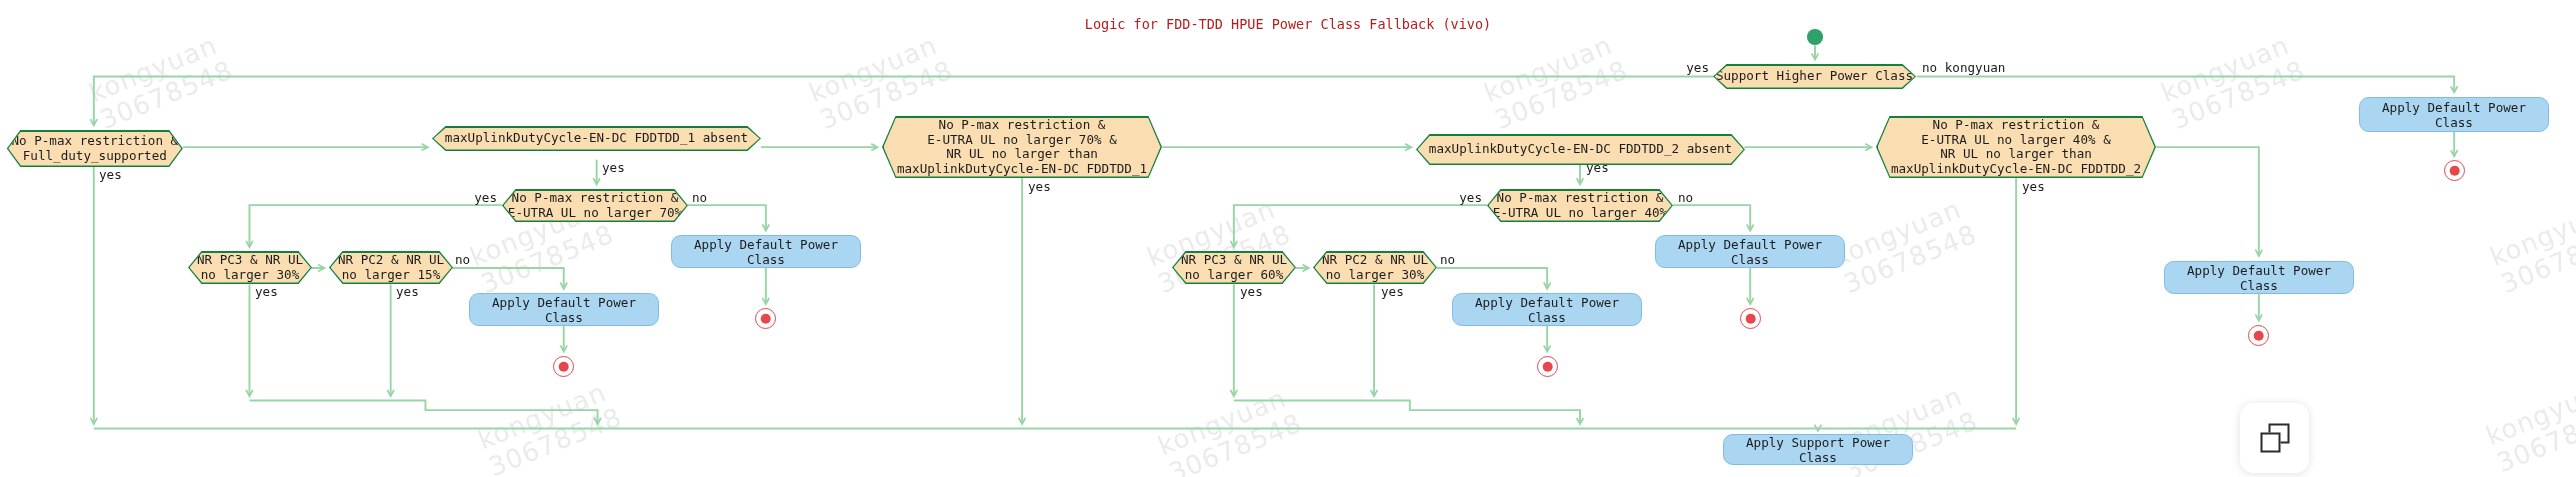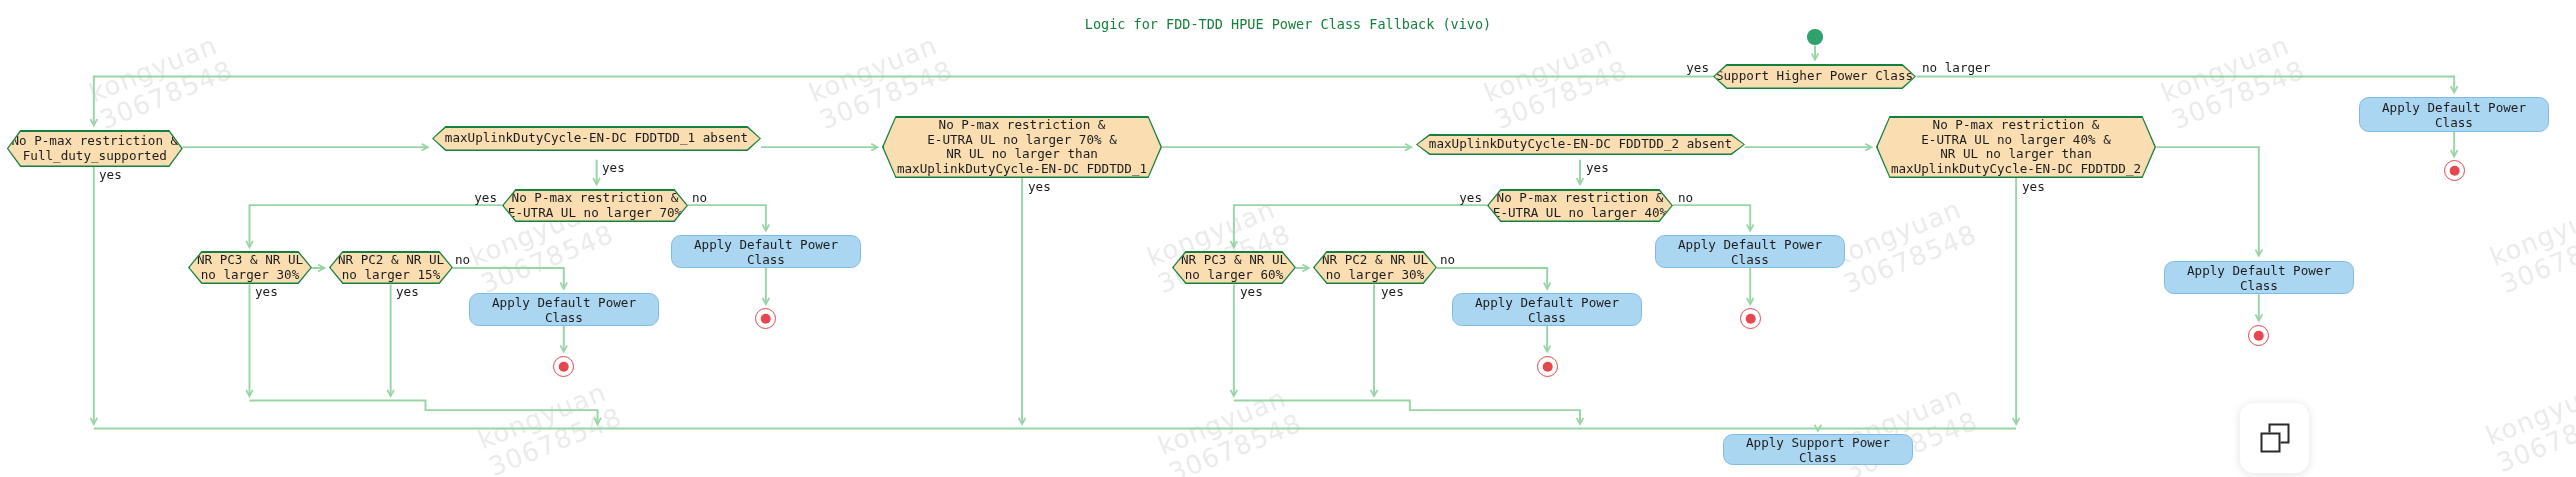--- a/index.html
+++ b/index.html
@@ -25,21 +25,21 @@
   
   .start-dot{position:absolute;z-index:2;width:15.5px;height:15.5px;border-radius:50%;background:#2fa26b;}
   .endc{position:absolute;z-index:2;width:21px;height:21px;border-radius:50%;background:#fff;
         border:1.9px solid #e5474c;box-sizing:border-box;}
   .endc .dot{position:absolute;left:50%;top:50%;width:10.6px;height:10.6px;border-radius:50%;
         background:#e5474c;transform:translate(-50%,-50%);}
   
   .lbl{position:absolute;z-index:3;font-size:12.6px;line-height:14.5px;white-space:nowrap;}
   .lbl.r{text-align:right;}
   
-  .title{position:absolute;z-index:3;left:0;right:0;top:15.5px;text-align:center;font-size:13.5px;color:#15803d;}
+  .title{position:absolute;z-index:3;left:0;right:0;top:15.5px;text-align:center;font-size:13.5px;color:#b91c1c;}
   
   .copy-btn{position:absolute;z-index:4;left:2240px;top:403px;width:69px;height:70px;background:#fff;
             border-radius:13.5px;box-shadow:0 1px 9.7px rgba(0,0,0,0.12);cursor:pointer;}
   .copy-glyph{position:absolute;left:50%;top:50%;width:29px;height:29px;transform:translate(-50%,-50%);}
   .copy-glyph .back{position:absolute;right:0;top:0;width:20.3px;height:20.3px;border:2.9px solid #2b2b2b;box-sizing:border-box;}
   .copy-glyph .front{position:absolute;left:0;bottom:0;width:20.3px;height:20.3px;border:2.9px solid #2b2b2b;
             background:#fff;box-sizing:border-box;}
 </style>
 </head>
 <body>
@@ -146,21 +146,21 @@
   <div class="hexb" style="left:188px;top:251px;width:124px;height:33px">
     <div class="hexf">NR PC3 &amp; NR UL
 no larger 30%</div>
     </div>
 
   <div class="hexb" style="left:329px;top:251px;width:124px;height:33px">
     <div class="hexf">NR PC2 &amp; NR UL
 no larger 15%</div>
     </div>
 
-  <div class="hexb" style="left:1416px;top:134px;width:329px;height:21px">
+  <div class="hexb" style="left:1416px;top:134px;width:329px;height:31px">
     <div class="hexf">maxUplinkDutyCycle-EN-DC FDDTDD_2 absent</div>
     </div>
 
   <div class="hexb" style="left:1487px;top:189px;width:186px;height:33px">
     <div class="hexf">No P-max restriction &amp;
 E-UTRA UL no larger 40%</div>
     </div>
 
   <div class="hexb" style="left:1876px;top:116px;width:280px;height:62px">
     <div class="hexf">No P-max restriction &amp;
@@ -200,21 +200,21 @@
       <span class="dot"></span>
     </div>
   <div class="endc" style="left:1537px;top:356px">
       <span class="dot"></span>
     </div>
   <div class="endc" style="left:2248px;top:325px">
       <span class="dot"></span>
     </div>
 
   <div class="lbl r" style="left:1655px;top:61px;width:54px">yes</div>
-  <div class="lbl" style="left:1922px;top:61px">no larger</div>
+  <div class="lbl" style="left:1922px;top:61px">no kongyuan</div>
   <div class="lbl" style="left:99px;top:168px">yes</div>
   <div class="lbl" style="left:602px;top:161px">yes</div>
   <div class="lbl r" style="left:447px;top:191px;width:50px">yes</div>
   <div class="lbl" style="left:692px;top:191px">no</div>
   <div class="lbl" style="left:255px;top:285px">yes</div>
   <div class="lbl" style="left:396px;top:285px">yes</div>
   <div class="lbl" style="left:455px;top:253px">no</div>
   <div class="lbl" style="left:1028px;top:180px">yes</div>
   <div class="lbl" style="left:1586px;top:161px">yes</div>
   <div class="lbl r" style="left:1432px;top:191px;width:50px">yes</div>

